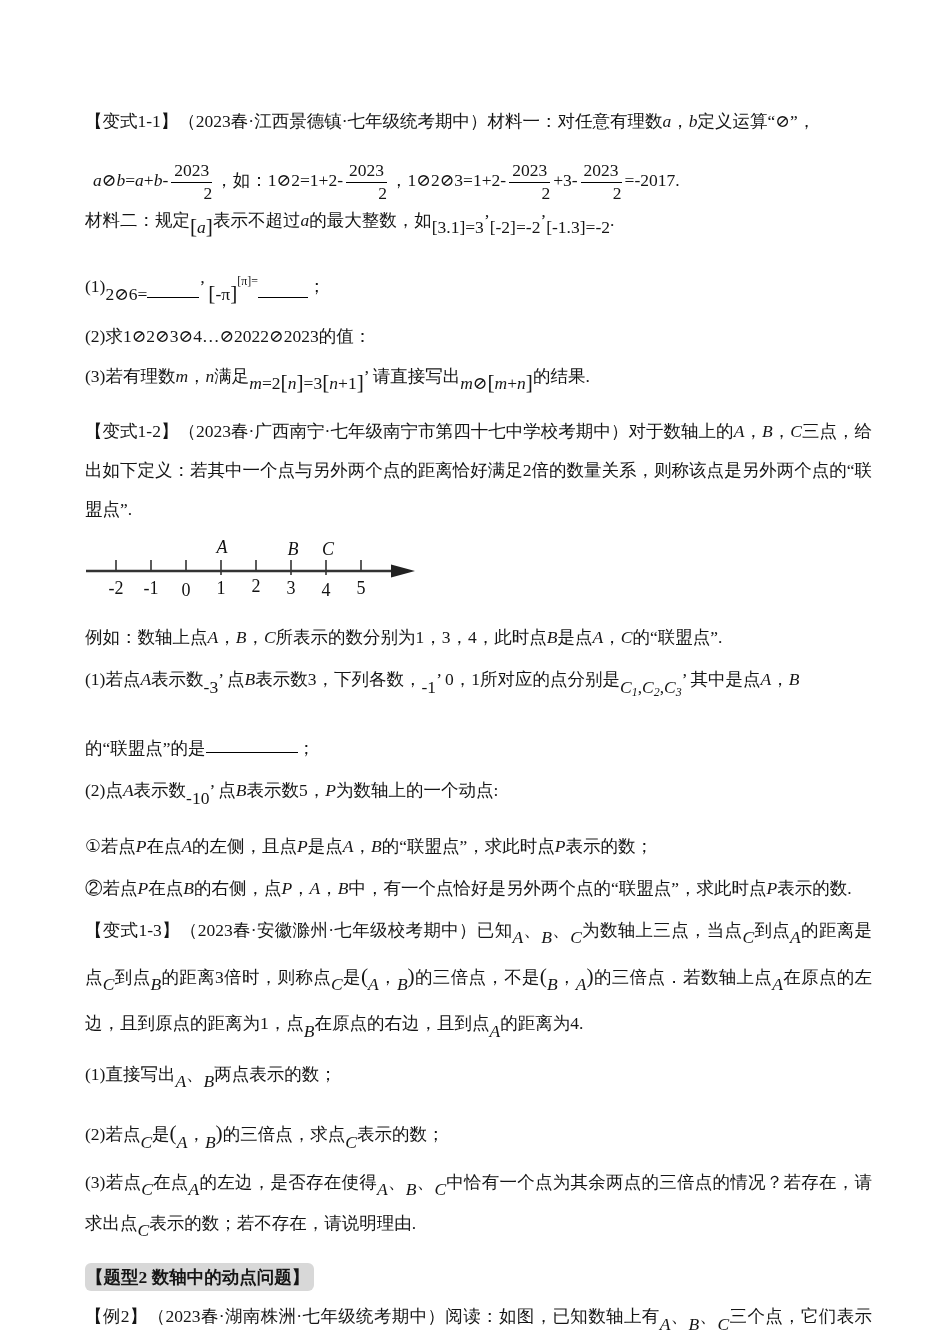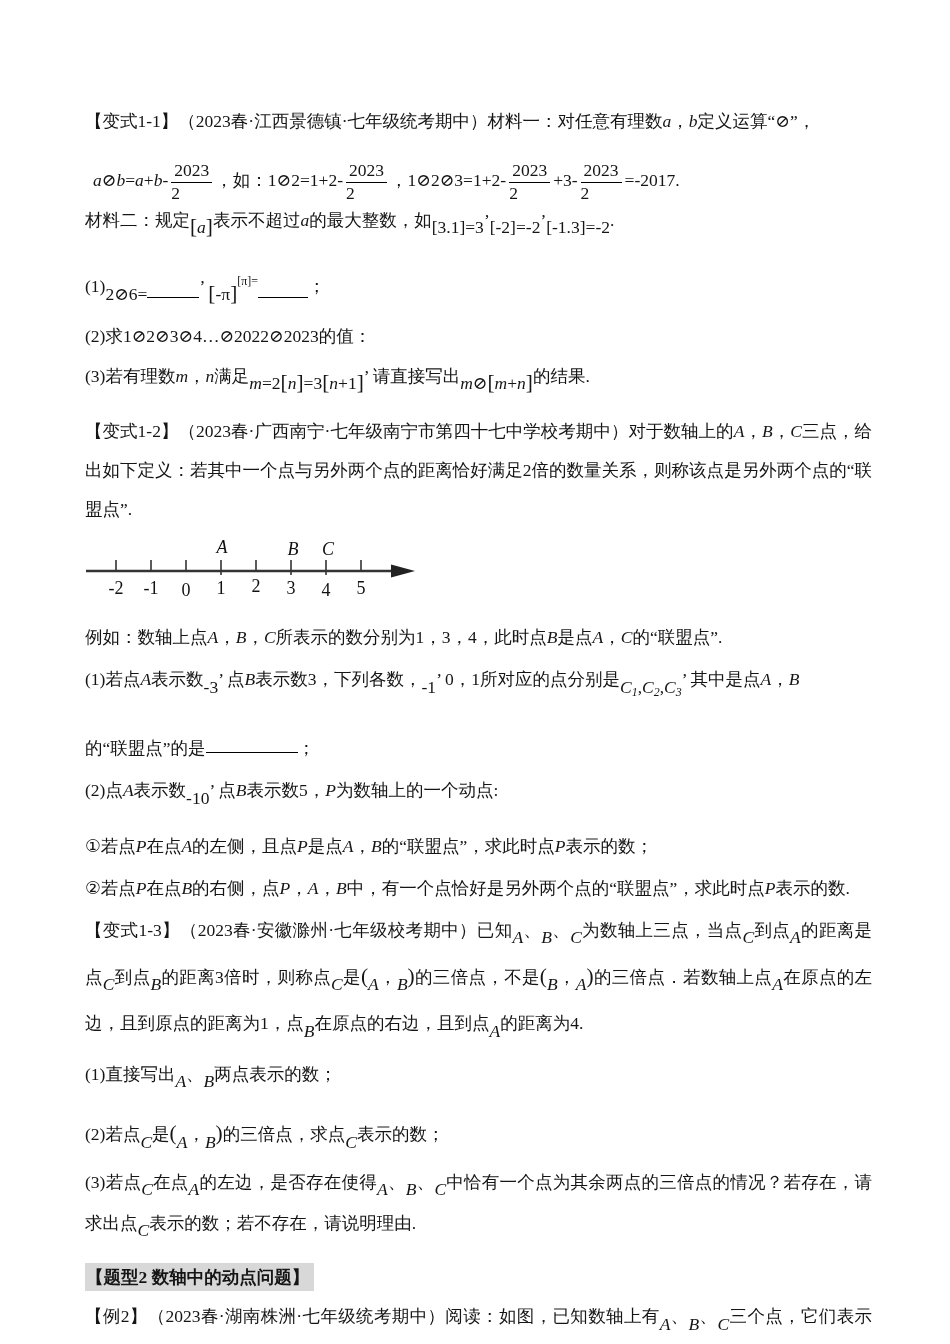--- a/index.html
+++ b/index.html
@@ -14,26 +14,26 @@
   .tight{line-height:34px;}
   
   .v{font-style:italic;}
   .low{vertical-align:-0.42em;display:inline-block;}
   .big{font-size:1.22em;}
   .big.low{vertical-align:-0.34em;}
   .sup{font-size:0.68em;vertical-align:0.62em;}
   .ssub{font-size:0.68em;vertical-align:-0.95em;font-style:italic;}
   .blank{display:inline-block;border-bottom:1px solid #000;height:1.05em;vertical-align:baseline;}
   .blank.low{vertical-align:-0.42em;}
-  .frac{display:inline-block;vertical-align:middle;text-align:left;margin:0 3px;line-height:1.25;}
+  .frac{display:inline-block;vertical-align:middle;text-align:right;margin:0 3px;line-height:1.25;}
   .frac .fn{display:block;border-bottom:1.4px solid #000;padding:0 3px;}
   .frac .fd{display:block;}
   .formula-line{line-height:30px;margin-left:8px;}
   .h2-block{margin:0;}
-  .h2-hl{font-weight:bold;background:#d8d8d8;padding:2px 5px 2px 1px;display:inline-block;line-height:24px;}
+  .h2-hl{font-weight:bold;background:#d8d8d8;padding:2px 5px 2px 1px;display:inline-block;line-height:24px;border-radius:6px;}
   
   .figure{margin:4px 0 0 0;}
   svg text{font-family:"Liberation Serif","DejaVu Serif",serif;}
 </style>
 </head>
 <body>
 
 <div class="content">
 
   <div class="para"><span>【变式1-1】（2023春·江西景德镇·七年级统考期中）材料一：对任意有理数</span><span class="v">a</span><span>，</span><span class="v">b</span><span>定义运算“</span><span>⊘</span><span>”，</span></div>
@@ -88,21 +88,21 @@
   <div class="para" style="margin-top:10px;"><span>例如：数轴上点</span><span class="v">A</span><span>，</span><span class="v">B</span><span>，</span><span class="v">C</span><span>所表示的数分别为1，3，4，此时点</span><span class="v">B</span><span>是点</span><span class="v">A</span><span>，</span><span class="v">C</span><span>的“联盟点”.</span></div>
 
   <div class="para" style="margin-top:12px;"><span>(1)若点</span><span class="v">A</span><span>表示数</span><span class="low">-3</span><span>’ </span><span>点</span><span class="v">B</span><span>表示数3，下列各数，</span><span class="low">-1</span><span>’ </span><span>0，1所对应的点分别是</span><span class="v low">C</span><span class="ssub">1</span><span class="low">,</span><span class="v low">C</span><span class="ssub">2</span><span class="low">,</span><span class="v low">C</span><span class="ssub">3</span><span>’ 其中是点</span><span class="v">A</span><span>，</span><span class="v">B</span></div>
 
   <div class="para" style="margin-top:26px;"><span>的“联盟点”的是</span><span class="blank" style="width: 92px;">&nbsp;</span><span>；</span></div>
 
   <div class="para" style="margin-top:12px;"><span>(2)点</span><span class="v">A</span><span>表示数</span><span class="low">-10</span><span>’ </span><span>点</span><span class="v">B</span><span>表示数5，</span><span class="v">P</span><span>为数轴上的一个动点:</span></div>
 
   <div class="para" style="margin-top:18px;"><span>①若点</span><span class="v">P</span><span>在点</span><span class="v">A</span><span>的左侧，且点</span><span class="v">P</span><span>是点</span><span class="v">A</span><span>，</span><span class="v">B</span><span>的“联盟点”，求此时点</span><span class="v">P</span><span>表示的数；</span></div>
 
-  <div class="para" style="margin-top:12px;"><span>②若点</span><span class="v">P</span><span>在点</span><span class="v">B</span><span>的右侧，点</span><span class="v">P</span><span>，</span><span class="v">A</span><span>，</span><span class="v">B</span><span>中，有一个点恰好是另外两个点的“联盟点”，求此时点</span><span class="v">P</span><span>表示的数.</span></div>
+  <div class="para" style="margin-top:12px;font-family:Liberation Serif, serif;"><span>②若点</span><span class="v">P</span><span>在点</span><span class="v">B</span><span>的右侧，点</span><span class="v">P</span><span>，</span><span class="v">A</span><span>，</span><span class="v">B</span><span>中，有一个点恰好是另外两个点的“联盟点”，求此时点</span><span class="v">P</span><span>表示的数.</span></div>
 
   <div class="para flow" style="margin-top:8px;"><span>【变式1-3】（2023春·安徽滁州·七年级校考期中）已知</span><span class="v low">A</span><span>、</span><span class="v low">B</span><span>、</span><span class="v low">C</span><span>为数轴上三点，当点</span><span class="v low">C</span><span>到点</span><span class="v low">A</span><span>的距离是</span><span>点</span><span class="v low">C</span><span>到点</span><span class="v low">B</span><span>的距离3倍时，则称点</span><span class="v low">C</span><span>是</span><span class="big">(</span><span class="v low">A</span><span>，</span><span class="v low">B</span><span class="big">)</span><span>的三倍点，不是</span><span class="big">(</span><span class="v low">B</span><span>，</span><span class="v low">A</span><span class="big">)</span><span>的三倍点．若数轴上点</span><span class="v low">A</span><span>在原点的</span><span>左边，且到原点的距离为1，点</span><span class="v low">B</span><span>在原点的右边，且到点</span><span class="v low">A</span><span>的距离为4.</span></div>
 
   <div class="para" style="margin-top:8px;"><span>(1)直接写出</span><span class="v low">A</span><span>、</span><span class="v low">B</span><span>两点表示的数；</span></div>
 
   <div class="para" style="margin-top:22px;"><span>(2)若点</span><span class="v low">C</span><span>是</span><span class="big">(</span><span class="v low">A</span><span>，</span><span class="v low">B</span><span class="big">)</span><span>的三倍点，求点</span><span class="v low">C</span><span>表示的数；</span></div>
 
   <div class="para tight" style="margin-top:8px;"><span>(3)若点</span><span class="v low">C</span><span>在点</span><span class="v low">A</span><span>的左边，是否存在使得</span><span class="v low">A</span><span>、</span><span class="v low">B</span><span>、</span><span class="v low">C</span><span>中恰有一个点为其余两点的三倍点的情况？若存在，请</span><span>求出点</span><span class="v low">C</span><span>表示的数；若不存在，请说明理由.</span></div>
 
   <div class="h2-block" style="margin-top:16px;">

